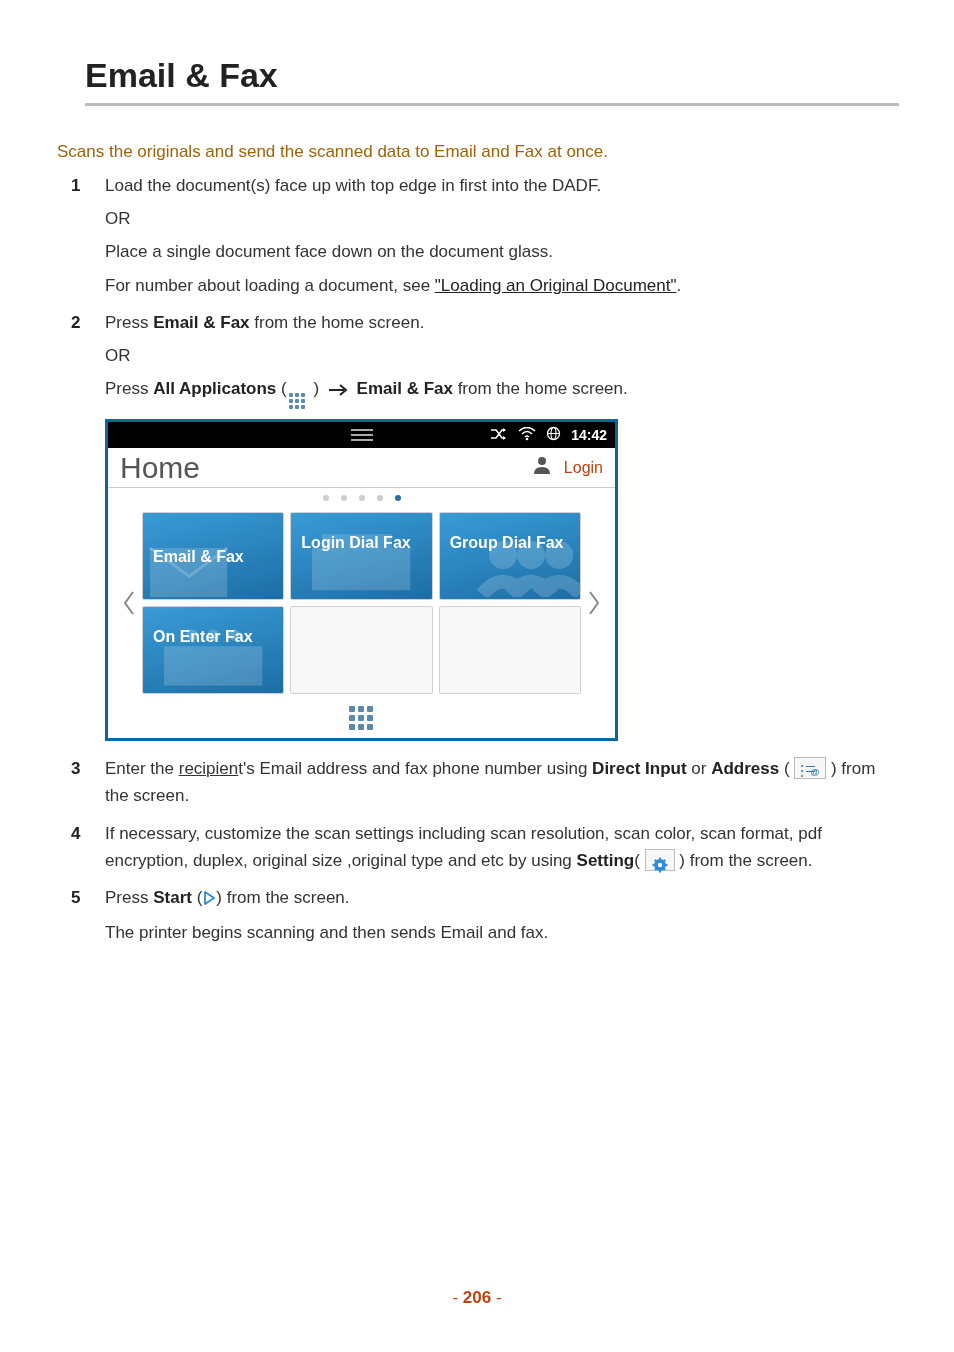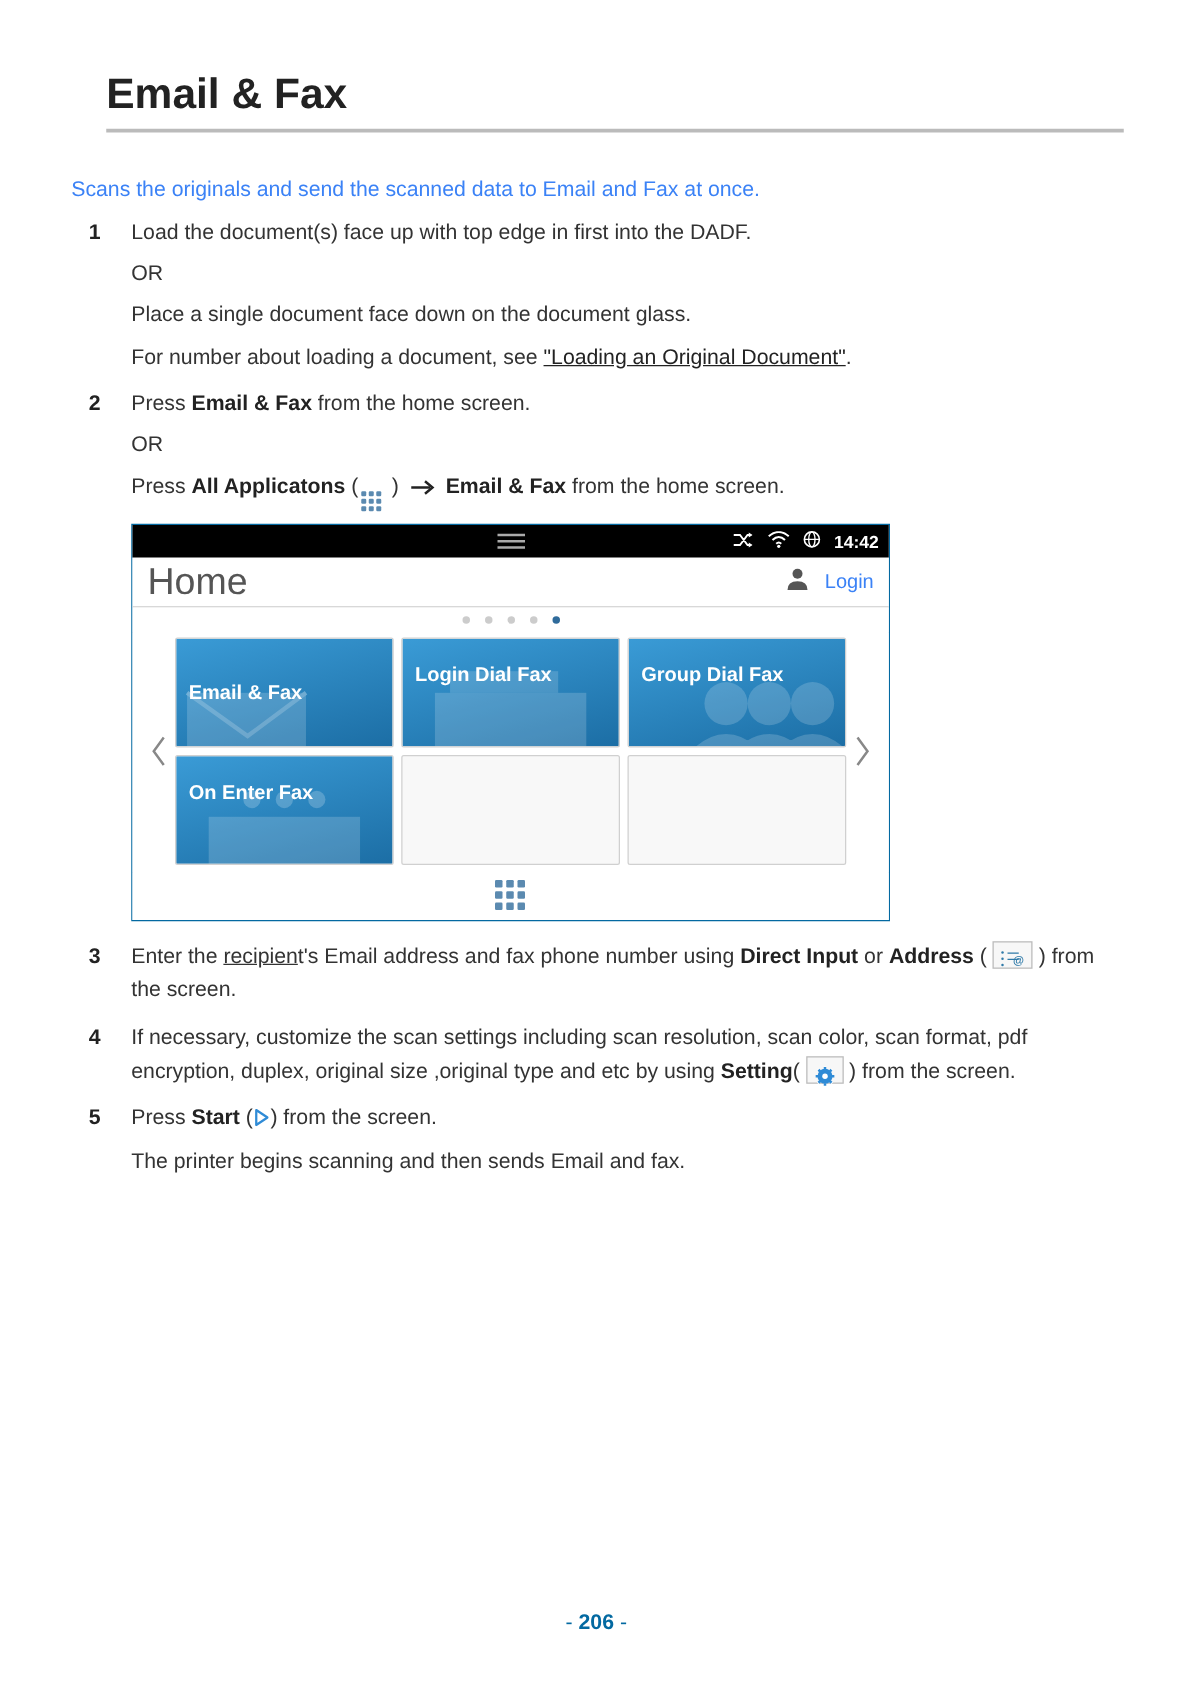--- a/index.html
+++ b/index.html
@@ -20,21 +20,21 @@
     color: #222;
     margin-bottom: 8px;
   }
   .rule {
     border: none;
     border-top: 3px solid #bbb;
     margin-bottom: 36px;
   }
   .intro {
     font-size: 17px;
-    color: #3b82f6;
+    color: #a16207;
     margin-bottom: 10px;
     margin-left: -28px;
   }
   ol.steps {
     list-style: none;
     counter-reset: step;
     padding-left: 20px;
   }
   ol.steps > li {
     position: relative;
@@ -115,22 +115,22 @@
     display:inline-block;
     vertical-align:-3px;
   }
   .play-icon {
     display:inline-block;
     vertical-align:-2px;
     margin: 0 1px;
   }
   
   .device {
-    width: 607px;
-    border: 1px solid #0369a1;
+    width: 513px;
+    border: 3px solid #0369a1;
     margin: 10px 0 14px 0;
     font-family: "Segoe UI", Arial, sans-serif;
   }
   .statusbar {
     background: #000;
     height: 26px;
     display: flex;
     align-items: center;
     justify-content: flex-end;
     padding: 0 8px;
@@ -160,21 +160,21 @@
     align-items:center;
     padding: 0 12px;
     color:#555;
   }
   .headerbar .home-label {
     font-size: 30px;
     color: #555;
   }
   .headerbar .spacer { flex:1; }
   .headerbar .user-icon { margin-right: 12px; }
-  .headerbar .login { font-size:16px; color:#3b82f6; }
+  .headerbar .login { font-size:16px; color:#c2410c; }
   .dots-row {
     height: 20px;
     background:#fff;
     display:flex;
     justify-content:center;
     align-items:center;
     gap: 12px;
   }
   .dots-row i {
     width:6px; height:6px; border-radius:50%;
@@ -243,21 +243,21 @@
     background:#5b8ab0;
     border-radius:1px;
   }
   
   .pagenum {
     position:absolute;
     bottom: 44px;
     left:0; right:0;
     text-align:center;
     font-size:17px;
-    color:#0369a1;
+    color:#c2410c;
   }
   .pagenum .b { font-weight:700; }
 </style>
 </head>
 <body>
 
 <div class="page">
   <h1>Email &amp; Fax</h1>
   <hr class="rule">
 

